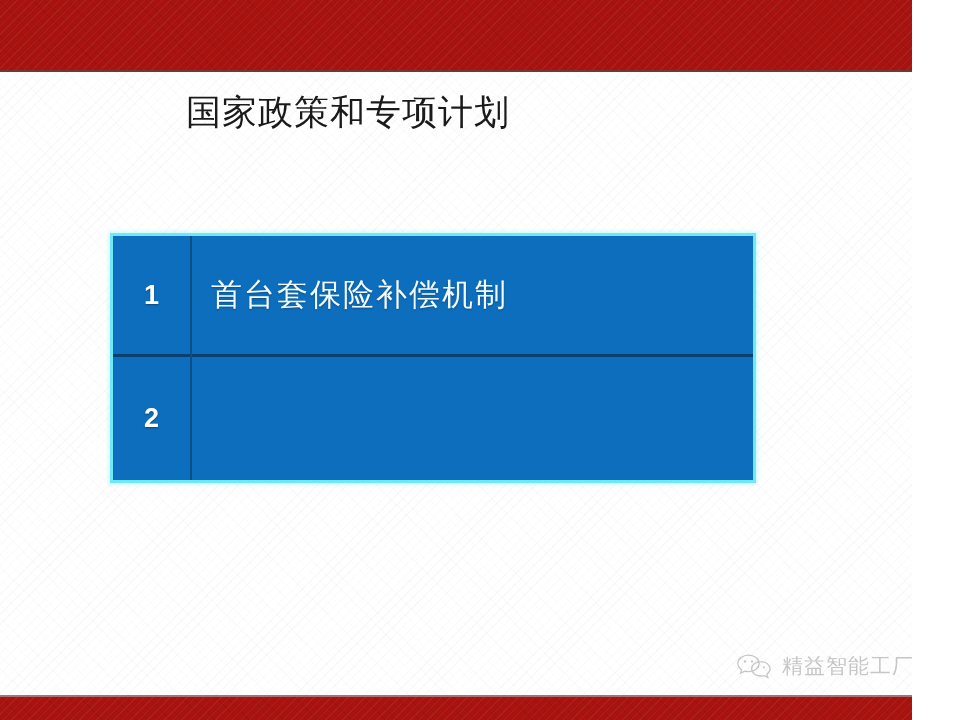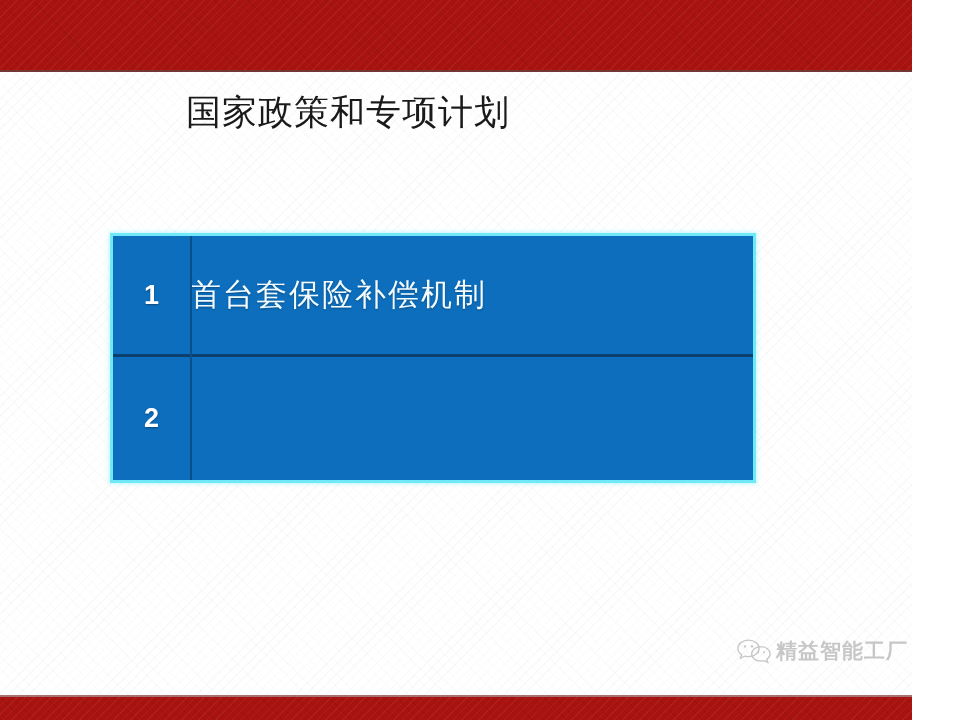--- a/index.html
+++ b/index.html
@@ -160,38 +160,38 @@
     width: 77px;
     flex: 0 0 77px;
     text-align: center;
     color: #ffffff;
     font-size: 27px;
     font-weight: bold;
     font-family: "Liberation Sans", "DejaVu Sans", sans-serif;
     text-shadow: 0 1px 2px rgba(0,0,0,0.35);
   }
   .row-text {
+    padding-left: 21px;
     color: #f2fbff;
     font-size: 31px;
     letter-spacing: 2px;
     white-space: nowrap;
     font-family: "Liberation Serif", "DejaVu Serif", serif;
     text-shadow: 0 1px 2px rgba(0,0,0,0.30);
   }
 
   
   .watermark {
     position: absolute;
     left: 734px;
-    top: 637px;
+    top: 652px;
     display: flex;
     align-items: center;
-    gap: 2px;
+    gap: 8px;
     opacity: 0.48;
-    font-weight: bold;
   }
   .wm-icon {
     width: 40px;
     height: 28px;
     flex: 0 0 40px;
     position: relative;
   }
   .wm-text {
     font-size: 21px;
     color: #8b8b8b;

